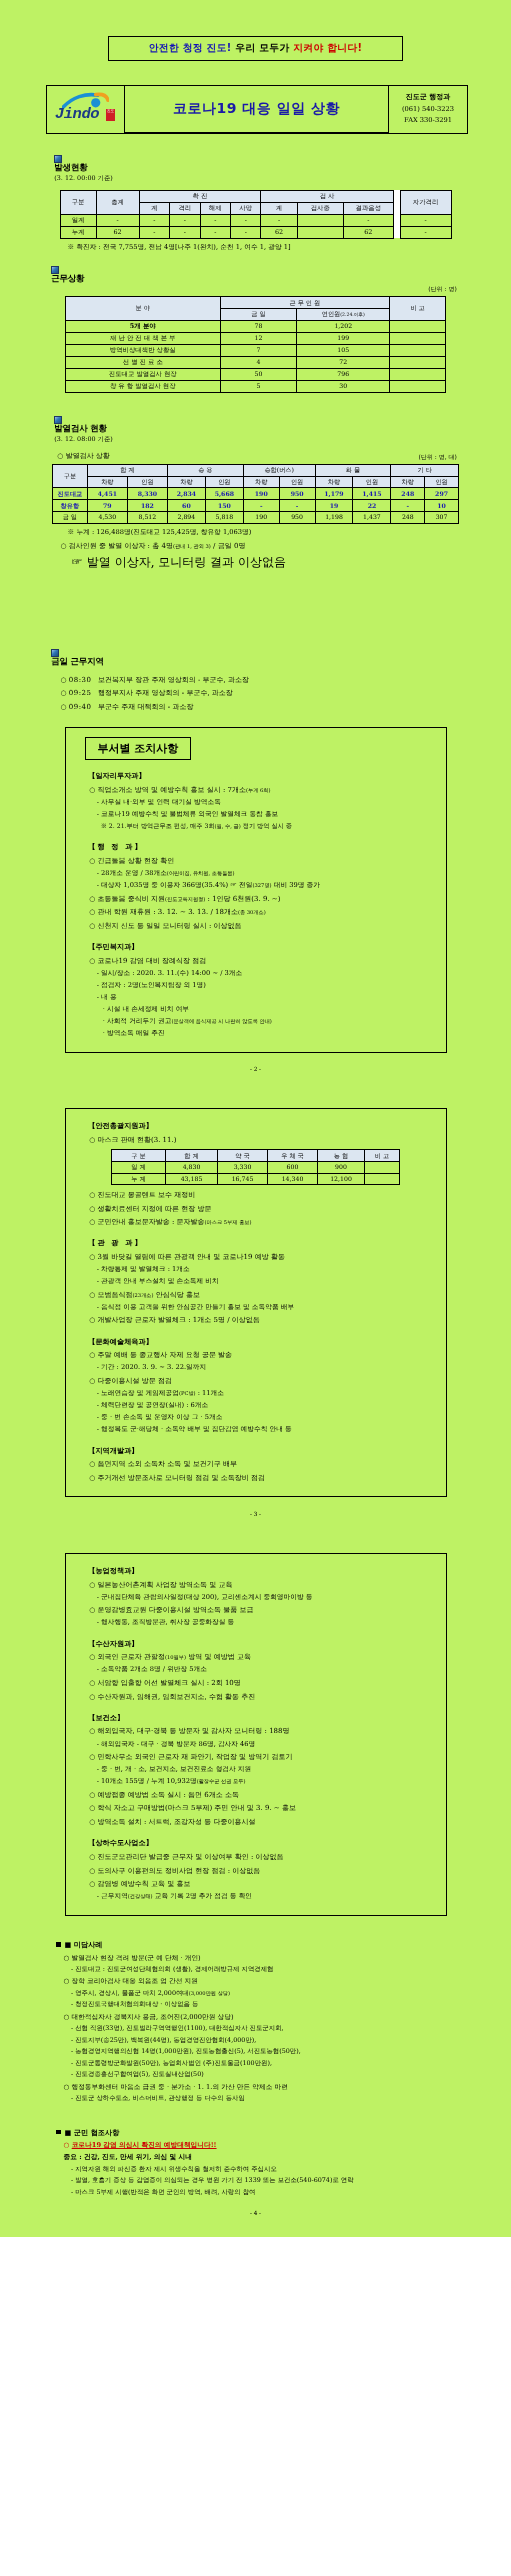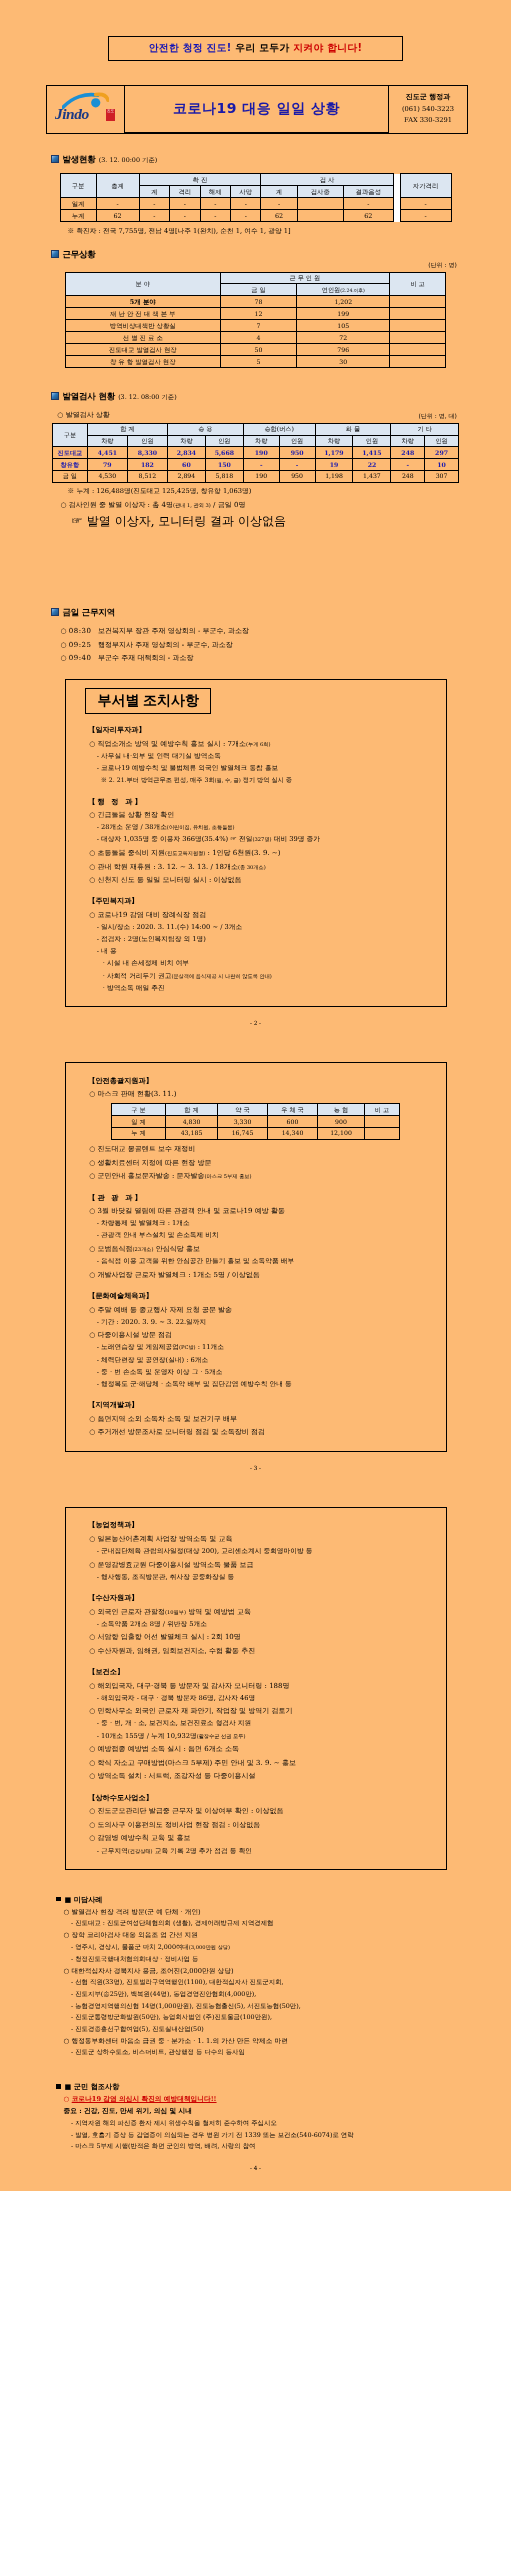--- a/index.html
+++ b/index.html
@@ -9,21 +9,21 @@
   body {
     width: 511px;
     font-family: "DejaVu Sans", "Liberation Sans", sans-serif;
     color: #000;
     -webkit-font-smoothing: antialiased;
   }
   .page {
     width: 511px;
     position: relative;
     padding: 0 46px;
-    background: #fdba74;
+    background: #bef264;
   }
   .page-1 { padding-top: 36px; }
 
   
   .banner {
     border: 0.8px solid #000;
     margin: 0 auto 24px auto;
     width: 295px;
     text-align: center;
     padding: 4.6px 0 5.2px 0;
@@ -46,21 +46,21 @@
   .mh-logo {
     width: 78px;
     border-right: 0.8px solid #000;
     display: flex; align-items: center; justify-content: center;
     position: relative;
   }
   .logo-wrap { position: relative; width: 61px; height: 36px; }
   .logo-swoosh { position:absolute; left: 7.2px; top: 1px; }
   .logo-text {
     position: absolute; left: 0; top: 13.4px;
-    font-family: Liberation Serif, serif;
+    font-family: Liberation Mono, monospace;
     font-style: italic; font-weight: bold;
     font-size: 15.5px; color: #1b3a85; letter-spacing: -0.5px;
   }
   .logo-badge {
     position: absolute; right: 1px; top: 17.5px;
     width: 8.8px; height: 12.4px; background: #cf2026;
     color: #fff; font-size: 3.6px; text-align: center; line-height: 1.1;
     padding-top: 1px;
   }
   .mh-center {
@@ -91,20 +91,21 @@
     font-size: 6.7px;
     line-height: 1.75;
     font-family: "DejaVu Serif", "Liberation Serif", serif;
   }
   .mh-contact .dept { font-weight: bold; font-size: 7px; }
 
   
   .sec-head {
     display: flex; align-items: baseline;
     margin: 0 0 6.7px 5.2px;
+    flex-direction: column;
   }
   .sec-icon {
     width: 7.7px; height: 7.7px;
     background: linear-gradient(135deg, #9dc3e6 0%, #2e75b6 45%, #1f4e79 100%);
     border: 0.5px solid #1f3864;
     display: inline-block;
     margin-right: 3.6px;
     position: relative; top: 0.5px;
     flex: none;
   }
@@ -189,23 +190,22 @@
   .outer-box {
     border: 0.6px solid #000;
     margin: 0 18.5px;
     padding: 8.2px 0 13.4px 0;
     min-height: 20.6px;
   }
   .box-title {
     border: 0.8px solid #000;
     display: inline-block;
     padding: 3.1px 11.3px;
-    font-size: 14px; font-weight: bold;
+    font-size: 11px; font-weight: bold;
     margin-left: 19.6px;
-    font-family: Liberation Serif, serif;
   }
   .dept-head {
     font-size: 7.2px; font-weight: bold;
     margin: 11.3px 0 3.1px 17.5px;
     font-family: "DejaVu Serif", "Liberation Serif", serif;
   }
   .dept-head.sp { letter-spacing: 2.1px; }
   .obody { padding: 0 5.2px; }
   .obody .bullet-o { margin-left: 18.5px; }
   .obody .dash-line { margin-left: 26px; }
@@ -621,21 +621,21 @@
     </div>
   </div>
 
   <div class="spacer-sm"></div>
 
   <div class="p4-head"><span class="sq"></span><span>■ 미담사례</span></div>
   <div class="p4-o">○ <span>발열검사 현장 격려 방문(군 예 단체 · 개인)</span></div>
   <div class="p4-dash">- <span>진도대교 : 진도군여성단체협의회 (생활), 경제어래방규제 지역경제협</span></div>
   <div class="p4-o">○ <span>장학 코리아검사 대응 외읍조 업 간선 지원</span></div>
   <div class="p4-dash">- <span>영주시, 경상시, 물품군 마치 2,000여대</span><span class="small-paren">(3,000만원 상당)</span></div>
-  <div class="p4-dash">- <span>청정진도국행대처협의회대상 · 정비사업 등</span></div>
+  <div class="p4-dash">- <span>청정진도국행대처협의회대상 · 이상없음 등</span></div>
   <div class="p4-o">○ <span>대한적십자사 경북지사 용금, 조어진(2,000만원 상당)</span></div>
   <div class="p4-dash">- <span>선협 직원(33명), 진도벌라구역역행인(1100), 대한적십자사 진도군지회,</span></div>
   <div class="p4-dash">- <span>진도지부(송25만), 백복원(44명), 동업경영진안협회(4,000만),</span></div>
   <div class="p4-dash">- <span>농협경영지역행의신협 14명(1,000만원), 진도농협출신(5), 서진도농협(50만),</span></div>
   <div class="p4-dash">- <span>진도군통령방군화발원(50만), 농업회사법인 (주)진도울금(100만원),</span></div>
   <div class="p4-dash">- <span>진도경종홍선구함여업(5), 진도실내산업(50)</span></div>
   <div class="p4-o">○ <span>행정동부화센터 마음소 급권 중 · 분가소 · 1. 1.의 가산 만든 약제소 마련</span></div>
   <div class="p4-dash">- <span>진도군 상하수도소, 비스더비트, 관상행정 등 다수의 동사임</span></div>
 
   <div class="spacer-sm"></div>

